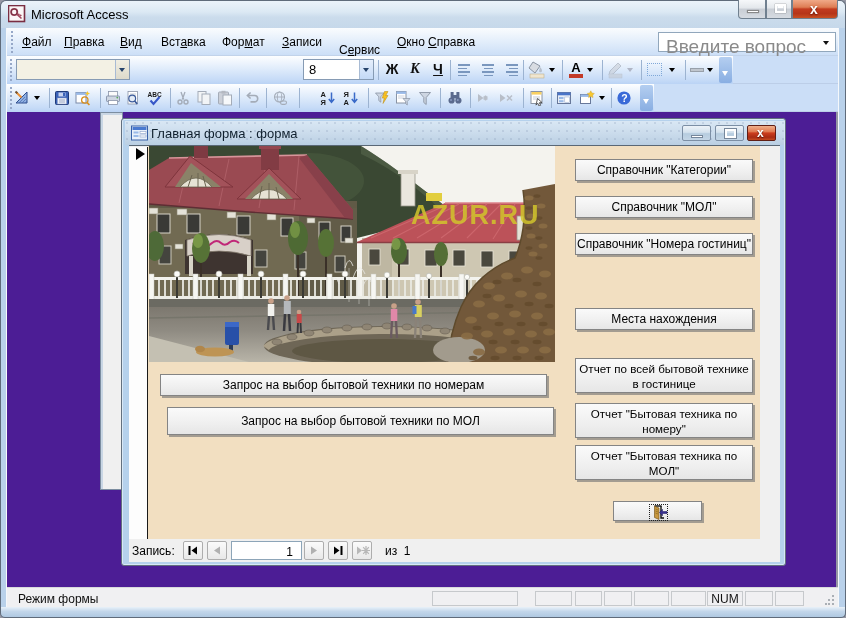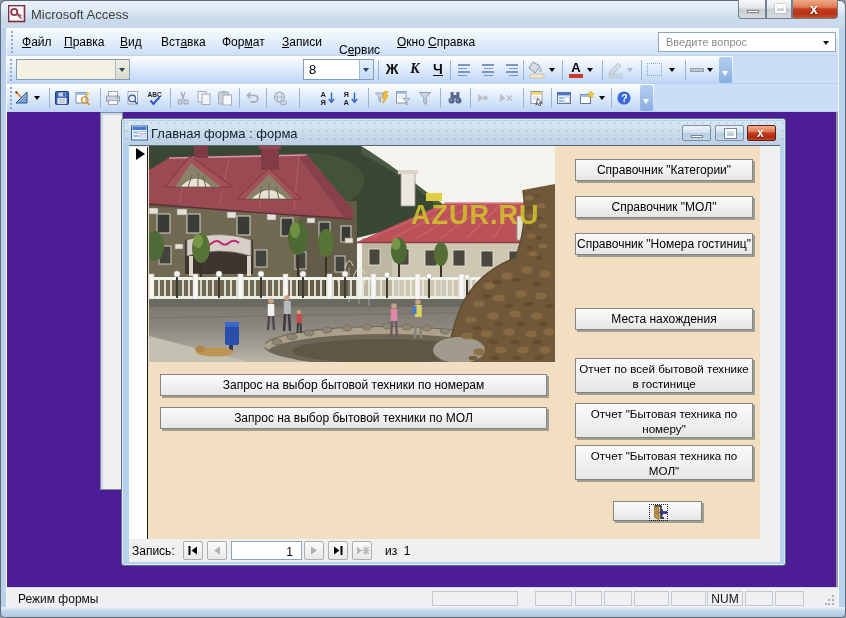--- a/index.html
+++ b/index.html
@@ -5,21 +5,21 @@
 * { margin:0; padding:0; box-sizing:border-box; }
 html,body { width:846px; height:618px; overflow:hidden; }
 body { font-family:"Liberation Sans", sans-serif; position:relative; background:#9597A4; }
 .abs { position:absolute; }
 
 
 #titlebar { left:0; top:0; width:846px; height:28px;
   background:linear-gradient(#EBF3FA, #DCE9F4 40%, #CBDCEC 60%, #C6D8EA);
   border-top:1px solid #5F6B7A; border-left:1px solid #5F6B7A; border-right:1px solid #5F6B7A;
   border-radius:6px 6px 0 0; }
-#titletext { left:31px; top:7px; font-size:13px; color:#404040; }
+#titletext { left:31px; top:7px; font-size:13px; color:#000000; }
 .sideL { left:0; top:28px; width:7px; height:580px; background:#B9D1EA; border-left:1px solid #5F6B7A; }
 .sideR { left:838px; top:28px; width:8px; height:580px; background:#B9D1EA; border-right:1px solid #5F6B7A; }
 .sideL:after, .sideR:after { content:""; position:absolute; top:0; width:1px; height:100%; background:#F5F8FB; }
 .sideL:after { right:0; } .sideR:after { left:0; }
 #botborder { left:0; top:607px; width:846px; height:11px;
   background:linear-gradient(#E8F1F9, #C2D6EA 45%, #AFC8E1);
   border:1px solid #5F6B7A; border-top:none; border-radius:0 0 5px 5px; }
 
 
 #wbtns { left:738px; top:0px; height:20px; }
@@ -37,21 +37,21 @@
 
 
 #menubar { left:7px; top:28px; width:831px; height:28px;
   background:linear-gradient(#FAFCFE, #E3EEFB 50%, #CCDFF7); border-bottom:1px solid #C2D3EA; }
 .mhandle { position:absolute; left:4px; top:3px; width:4px; height:22px;
   background-image:radial-gradient(circle at 1px 1px, #96A8C8 1px, transparent 1.2px);
   background-size:4px 4px; }
 .mitem { position:absolute; top:7px; font-size:12px; color:#000; }
 .mitem u { text-decoration:underline; }
 #askbox { left:658px; top:32px; width:178px; height:20px; background:#fff; border:1px solid #91A7BC; }
-#askbox span { position:absolute; left:7px; top:3px; font-size:11px; color:#8a8a8a; }
+#askbox span { position:absolute; left:7px; top:3px; font-size:19px; color:#8a8a8a; }
 #askbox .dd { position:absolute; right:1px; top:1px; width:15px; height:16px; background:#fff; }
 #askbox .dd:after { content:""; position:absolute; left:4px; top:7px; border:3.5px solid transparent; border-top:4.5px solid #111; }
 
 
 .dockrow { left:7px; width:831px; height:28px; background:#CBDEF7; }
 #tbrow1 { top:56px; border-bottom:1px solid #BCCEE8; } #tbrow2 { top:84px; border-bottom:1px solid #BCCEE8; }
 .tbar { position:absolute; left:0; top:0; height:28px;
   background:linear-gradient(#FDFEFF, #E0ECFB 45%, #C6DBF7 85%, #BAD3F5); }
 .tcap { position:absolute; top:1px; width:13px; height:26px; border-radius:2px;
   background:linear-gradient(#B4CEF0, #89AEE2); }
@@ -733,21 +733,21 @@
                   <ellipse cx="380" cy="102" rx="3.5" ry="1.8"></ellipse>
                   <ellipse cx="390" cy="112" rx="3.5" ry="1.8"></ellipse>
 </g>
 </g>
 
 <text x="262" y="78" font-size="27" font-weight="bold" fill="#D2C52C" opacity="0.85" font-family="Liberation Sans" letter-spacing="1">AZUR.RU</text>
 </svg>
         </div>
 
         <div class="abtn" style="left:12px; top:228px; width:387px; height:22px;">Запрос на выбор бытовой техники по номерам</div>
-        <div class="abtn" style="left:12px; top:261px; width:387px; height:22px;">Запрос на выбор бытовой техники по МОЛ</div>
+        <div class="abtn" style="left:19px; top:261px; width:387px; height:28px;">Запрос на выбор бытовой техники по МОЛ</div>
 
         <div class="abtn" style="left:427px; top:13px; width:178px; height:22px;">
             <span>Справочник "Категории"</span>
           </div>
         <div class="abtn" style="left:427px; top:50px; width:178px; height:22px;">
             <span>Справочник "МОЛ"</span>
           </div>
         <div class="abtn" style="left:427px; top:87px; width:178px; height:22px;">
             <span class="nw">Справочник "Номера гостиниц"</span>
           </div>

